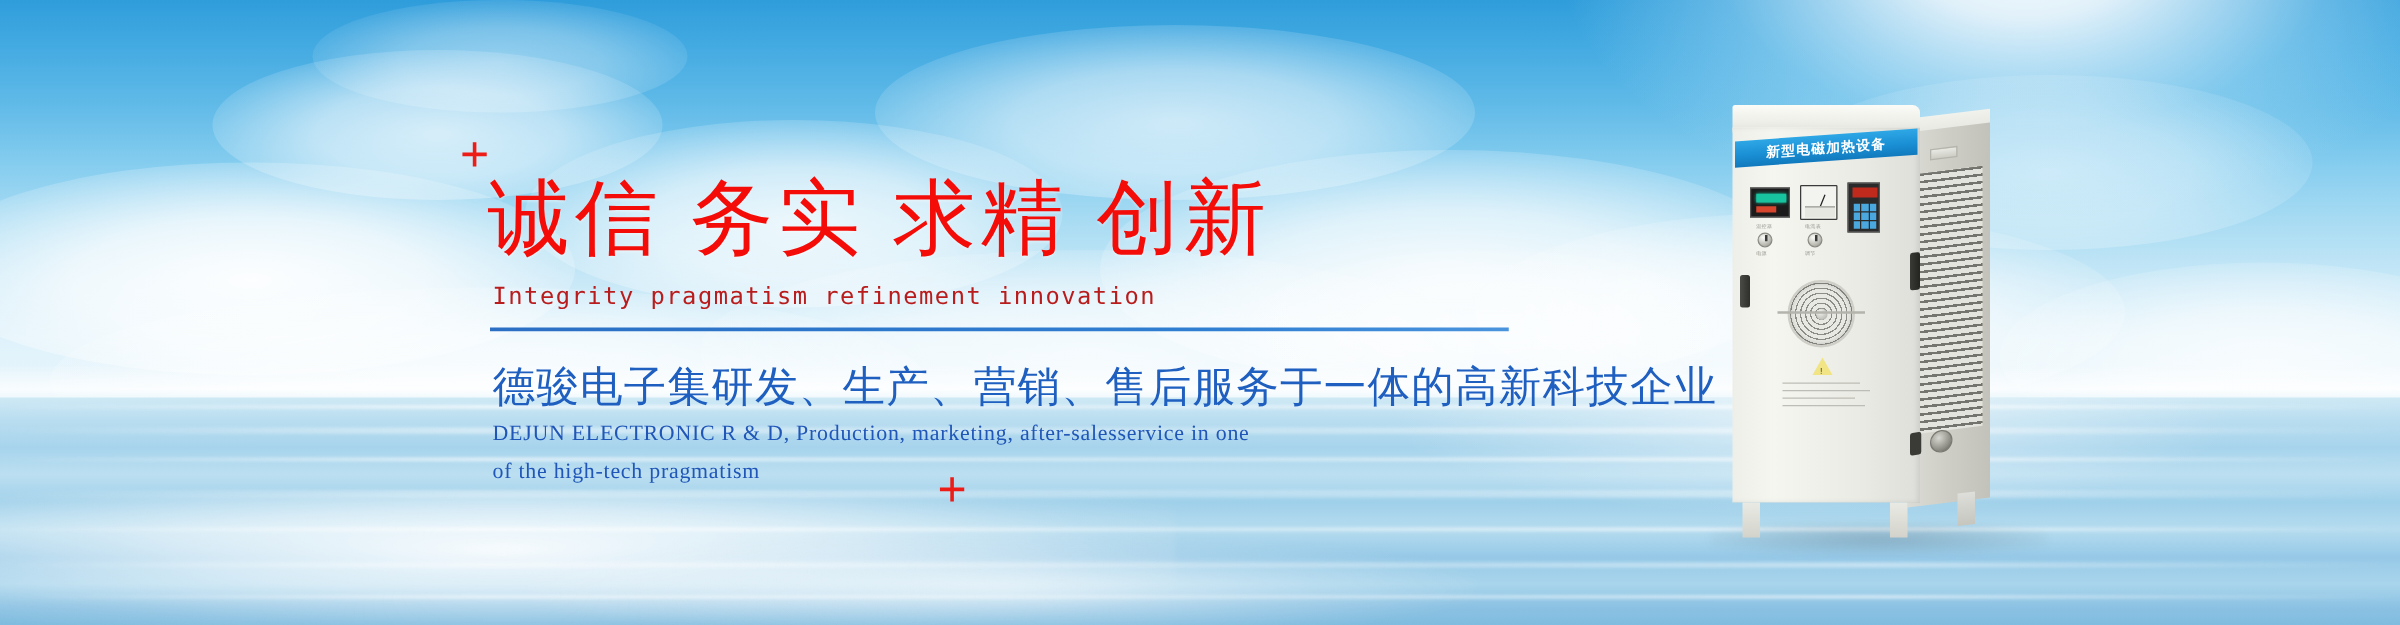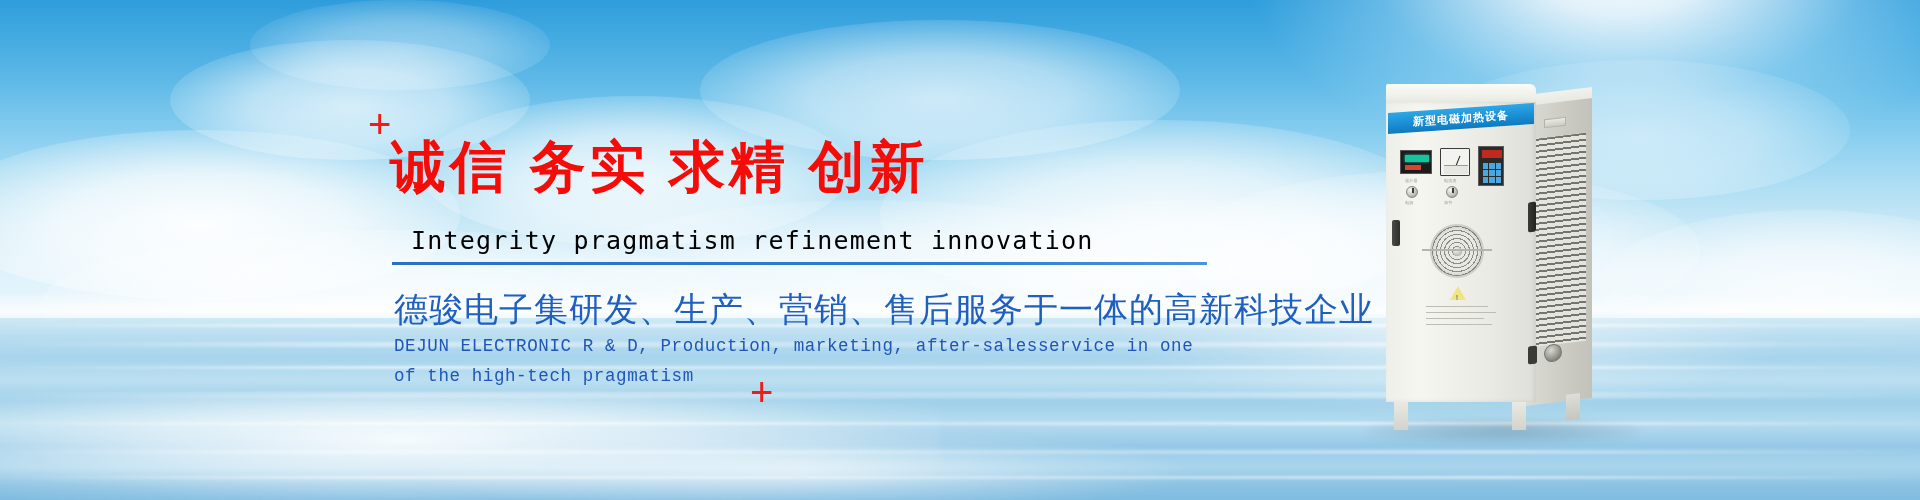--- a/index.html
+++ b/index.html
@@ -113,56 +113,55 @@
     font-weight:400;
     line-height:1;
     user-select:none;
   }
   .plus-a { left:368px; top:104px; font-size:40px; }
   .plus-b { left:750px; top:372px; font-size:40px; }
 
   .headline-cn {
     position:absolute; left:390px; top:130px;
     font-family:"Liberation Sans","DejaVu Sans",sans-serif;
-    font-size:56px;
+    font-size:66px;
     letter-spacing:4px;
     color:#f40c08;
-    font-weight:700;
+    font-weight:400;
     white-space:nowrap;
     text-shadow:0 1px 2px rgba(255,255,255,.35);
   }
 
   .headline-en {
     position:absolute; left:394px; top:226px;
     font-family:"DejaVu Sans Mono","Liberation Mono",monospace;
-    font-size:25px;
+    font-size:19px;
     letter-spacing:1.2px;
-    color:#000000;
+    color:#b91c1c;
     white-space:nowrap;
-    margin-left:17px;
   }
 
   .rule {
     position:absolute; left:392px; top:262px;
     width:815px; height:3px;
     background:linear-gradient(90deg,#2b6fc4 0%, #2f7ed2 70%, #4a93dd 100%);
   }
 
   .sub-cn {
     position:absolute; left:394px; top:287px;
     font-family:Liberation Sans, sans-serif;
     font-size:34px;
     letter-spacing:1px;
     color:#1f5fc0;
     white-space:nowrap;
   }
 
   .sub-en {
     position:absolute; left:394px;
-    font-family:Liberation Mono, monospace;
+    font-family:Liberation Serif, serif;
     font-size:17.5px;
     letter-spacing:.6px;
     color:#1f56b8;
     white-space:nowrap;
   }
   .sub-en-1 { top:336px; }
   .sub-en-2 { top:366px; }
 
   
   .machine {

